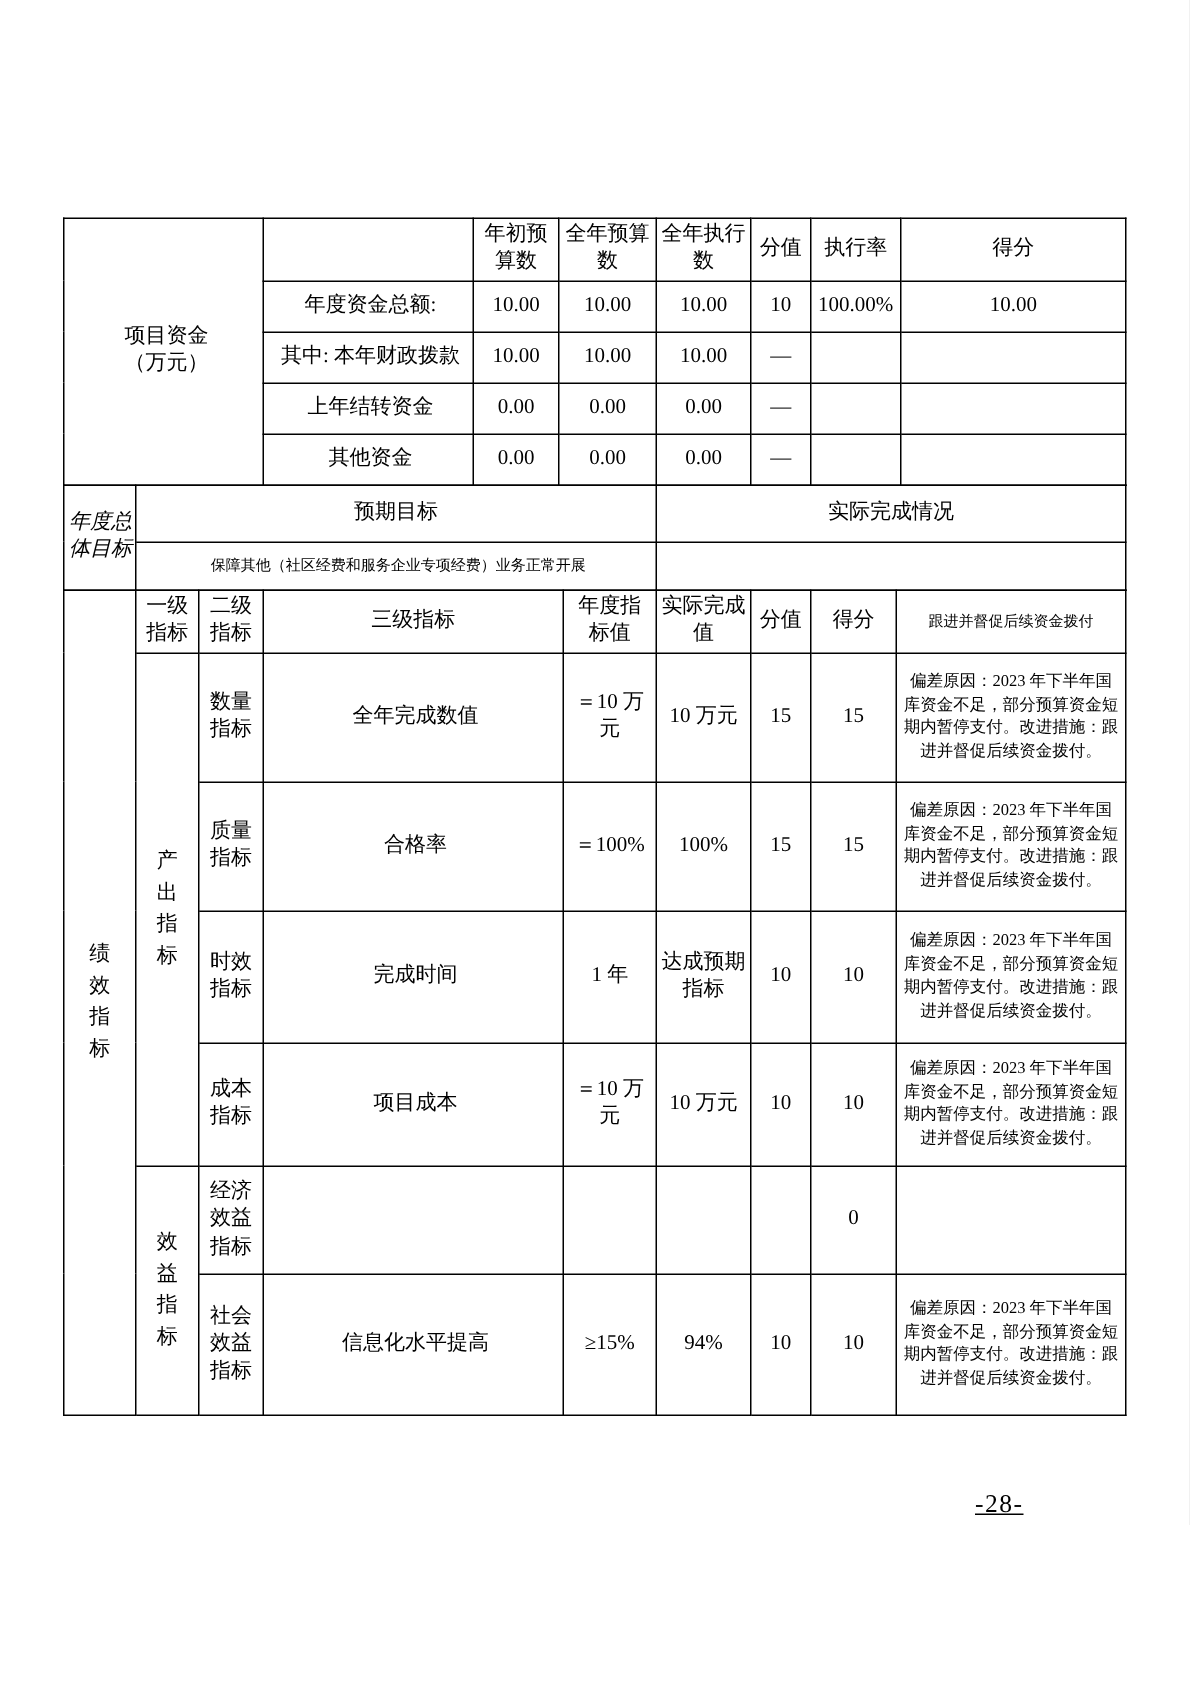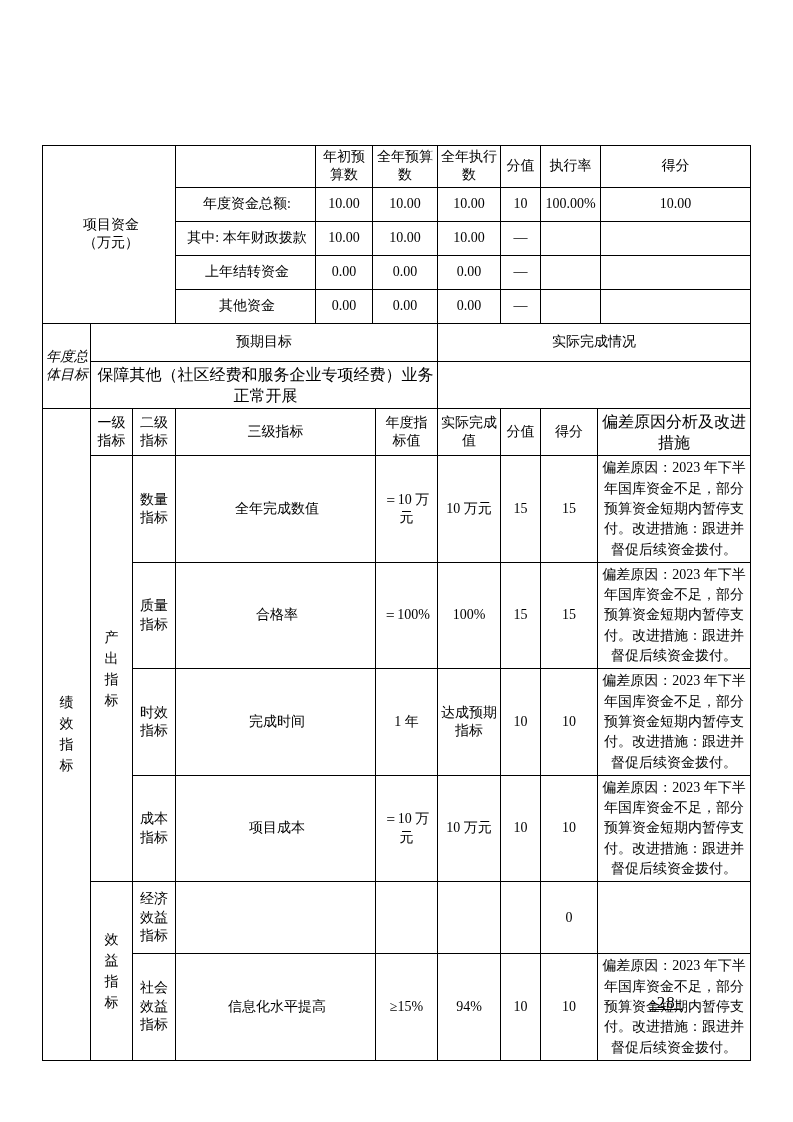--- a/index.html
+++ b/index.html
@@ -13,22 +13,22 @@
   table { border-collapse:collapse; table-layout:fixed; width:708px; font-size:14px; }
   .t2, .t3 { margin-top:-1px; }
   td {
     border:1px solid #000; text-align:center; vertical-align:middle;
     padding:2px 3px; line-height:1.32; overflow:hidden; word-break:break-all;
   }
   td.left { text-align:center; padding-left:6px; }
   .fundlabel { display:inline-block; width:60px; text-align:right; }
   .goalwrap  { display:inline-block; width:44px; text-align:left;font-style:italic; }
   .vert { display:inline-block; width:16px; line-height:1.5; word-break:break-all; text-align:center; }
-  .sm  { font-size:16px; }
-  .dev { font-size:14px; text-align:center; padding:2px 4px; line-height:1.45; }
+  .sm  { font-size:10px; }
+  .dev { font-size:11px; text-align:center; padding:2px 4px; line-height:1.45; }
   
   .h38{height:38px} .h34{height:34px} .h32{height:32px}
   .rh0{height:42px} .rh1{height:86px} .rh2{height:86px} .rh3{height:88px}
   .rh4{height:82px} .rh5{height:72px} .rh6{height:94px}
   .pagenum {
     position:absolute; left:650px; top:993px;
     font-size:17px; letter-spacing:1px;text-decoration:underline;
   }
 </style>
 </head>
@@ -138,21 +138,21 @@
         <td rowspan="7">
           <span class="vert">绩效指标</span>
         </td>
         <td>一级指标</td>
         <td>二级指标</td>
         <td>三级指标</td>
         <td>年度指标值</td>
         <td>实际完成值</td>
         <td>分值</td>
         <td>得分</td>
-        <td class="sm">偏差原因分析及改进措施</td>
+        <td class="sm">跟进并督促后续资金拨付</td>
       </tr>
       <tr class="rh1">
         <td rowspan="4">
           <span class="vert">产出指标</span>
         </td>
         <td>数量指标</td>
         <td class="left">全年完成数值</td>
         <td>＝10 万元</td>
         <td>10 万元</td>
         <td>15</td>

